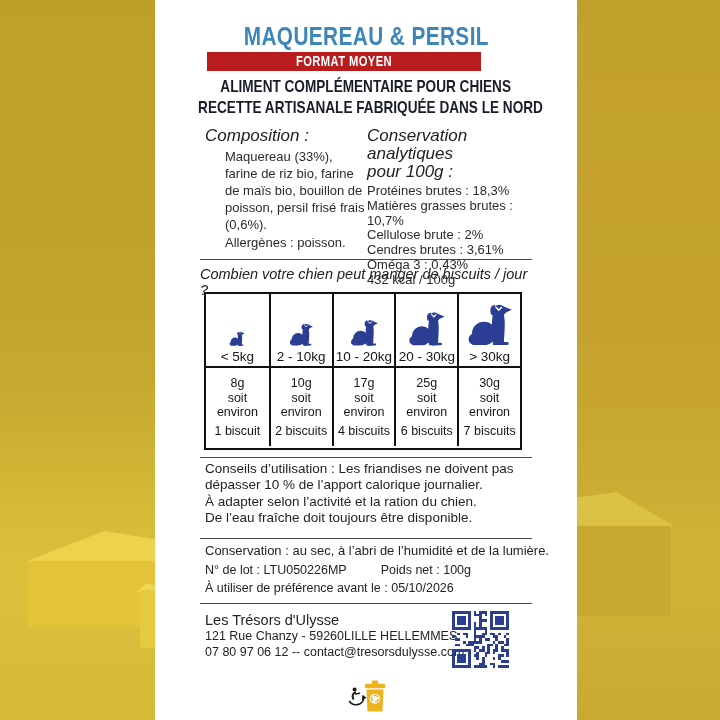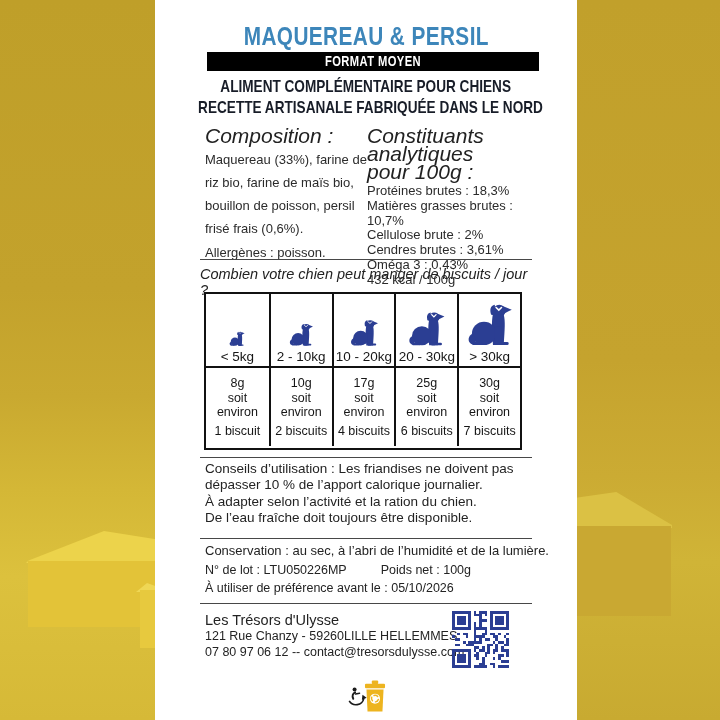--- a/index.html
+++ b/index.html
@@ -22,28 +22,28 @@
     clip-path:polygon(0 100%,55% 0,100% 35%,100% 100%);}
   .box-s-front{left:140px;top:590px;width:16px;height:58px;background:#e7c93e;}
   .box-r-top{left:576px;top:492px;width:96px;height:36px;background:#dbc144;
     clip-path:polygon(0 16%,42% 0,100% 92%,100% 100%,0 100%);}
   .box-r-front{left:576px;top:526px;width:95px;height:90px;background:#c9a832;}
   
   .panel{left:155px;top:0;width:422px;height:720px;background:#ffffff;}
   .panel .abs{position:absolute;}
   .cx{display:inline-block;transform:scaleX(.8);transform-origin:50% 50%;white-space:nowrap;}
   .title{left:0;top:21px;width:422px;text-align:center;color:#3d86ba;font-size:26px;font-weight:bold;letter-spacing:.5px;}
-  .banner{left:52px;top:52px;width:332px;height:19px;background:#000000;text-align:center;}
+  .banner{left:52px;top:52px;width:274px;height:19px;background:#b91c1c;text-align:center;}
   .banner span{color:#fff;font-size:14px;font-weight:bold;line-height:18px;letter-spacing:.5px;}
   .sub1{left:0;top:77px;width:422px;text-align:center;color:#181d28;font-size:17px;font-weight:bold;}
   .sub2{left:0;top:98px;width:422px;text-align:center;color:#181d28;font-size:17px;font-weight:bold;}
   .colL{left:50px;top:127px;width:162px;color:#2b2b2b;}
   .colR{left:212px;top:127px;width:172px;color:#2b2b2b;}
-  .h-it{font-style:italic;font-size:21px;color:#222;line-height:18px;}
-  .body-txt{font-size:13px;line-height:23px;margin-top:3px;}
+  .h-it{font-style:italic;font-size:17px;color:#222;line-height:18px;}
+  .body-txt{font-size:13px;line-height:17px;margin-top:3px;margin-left:20px;}
   .ana-row{font-size:13px;line-height:14.8px;}
   .rule{height:1px;background:#474747;left:45px;width:332px;}
   .r1{top:259px;} .r2{top:457px;} .r3{top:538px;} .r4{top:603px;}
   .question{left:45px;top:266px;width:332px;font-style:italic;font-size:14.5px;color:#222;}
   
   .ftable{left:49px;top:292px;width:314px;height:154px;border:2px solid #111;
     display:grid;grid-template-columns:repeat(5,1fr);grid-template-rows:72px 80px;}
   .fcell{border-left:2px solid #111;display:flex;flex-direction:column;align-items:center;justify-content:flex-end;overflow:hidden;}
   .fcell.first{border-left:none;}
   .fcell.row2{border-top:2px solid #111;justify-content:center;}
@@ -109,21 +109,21 @@
   <div class="abs sub2"><span class="cx">RECETTE ARTISANALE FABRIQUÉE DANS LE NORD</span></div>
   <div class="abs sub1"><span class="cx">ALIMENT COMPLÉMENTAIRE POUR CHIENS</span></div>
 
   <div class="abs colL">
     <div class="h-it">Composition :</div>
     <div class="body-txt">Maquereau (33%), farine de riz bio, farine de maïs bio, bouillon de poisson, persil frisé frais (0,6%).</div>
     <div class="body-txt" style="margin-top:1px">Allergènes : poisson.</div>
   </div>
 
   <div class="abs colR">
-    <div class="h-it">Constituants analytiques</div>
+    <div class="h-it">Conservation analytiques</div>
     <div class="h-it">pour 100g :</div>
     <div class="ana-row" style="margin-top:3px">Protéines brutes : 18,3%</div>
     <div class="ana-row">Matières grasses brutes : 10,7%</div>
     <div class="ana-row">Cellulose brute : 2%</div>
     <div class="ana-row">Cendres brutes : 3,61%</div>
     <div class="ana-row">Oméga 3 : 0,43%</div>
     <div class="ana-row">432 kcal / 100g</div>
   </div>
 
   <div class="abs rule r1"></div>

